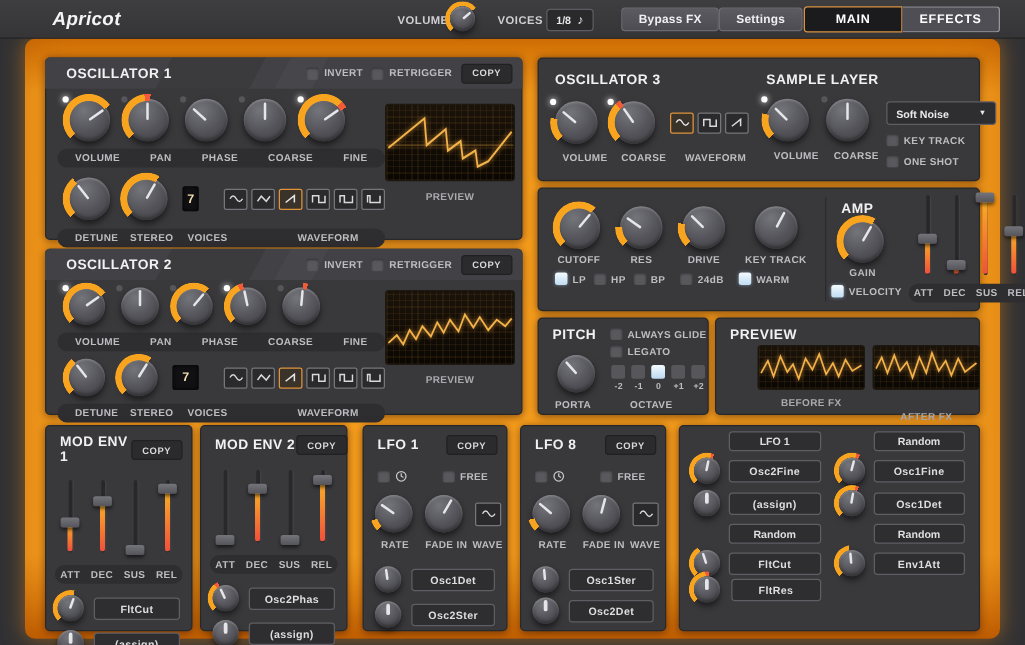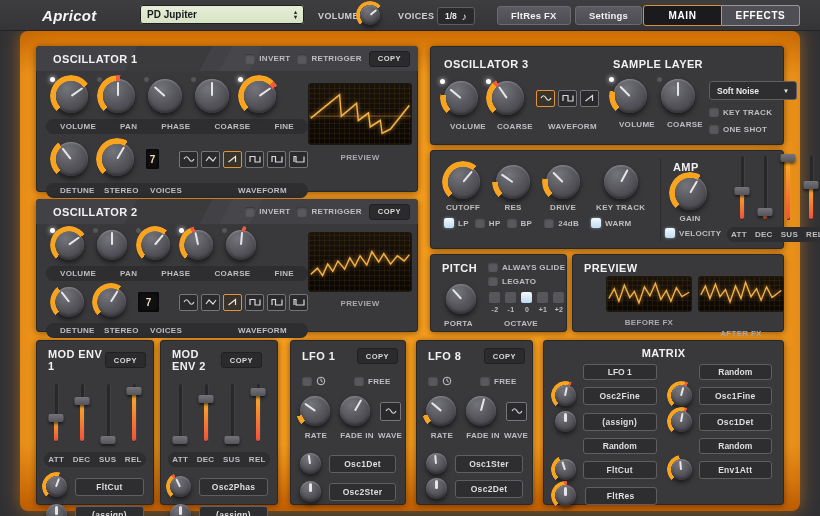--- a/index.html
+++ b/index.html
@@ -70,39 +70,32 @@
   .flex{display:flex;}.col{display:flex;flex-direction:column;}.ac{align-items:center;}.jc{justify-content:center;}
   .divv{width:1px;background:#2b2b2e;align-self:stretch;}
 </style>
 </head>
 <body>
 
 <div class="app">
 
   <div class="topbar">
     <div class="logo">Apricot</div>
-    <div class="preset">
-      <span>PD Jupiter</span>
-      <span class="stepper">
-          <span>▴</span>
-          <span>▾</span>
-        </span>
-    </div>
     <span class="tb-lbl" style="left:318px">VOLUME</span>
     <div class="knob k20" style="position:absolute;left:360px;top:5px;--a:50deg">
         <i class="arc" style="--s1:185deg"></i>
         <i class="ptr"></i>
       </div>
     <span class="tb-lbl" style="left:398px">VOICES</span>
     <div class="vbox">
       <span>1/8</span>
       <span style="font-size:10px">♪</span>
     </div>
     <div class="tbtn" style="left:497px">
-        <span>FltRes FX</span>
+        <span>Bypass FX</span>
       </div>
     <div class="tbtn" style="left:575px">
         <span>Settings</span>
       </div>
     <div class="tabs">
       <div class="tab on">
           <span>MAIN</span>
         </div>
       <div class="tab off">
           <span>EFFECTS</span>
@@ -611,21 +604,21 @@
       <div class="knob k22" style="--a:0deg">
           <i class="ptr"></i>
         </div>
       <div class="tgt" style="flex:1">
           <span>(assign)</span>
         </div>
     </div>
   </div>
 
   <div class="panel" style="left:160px;top:340px;width:118px;height:165px">
-    <div class="flex ac" style="padding:8px 16px 0 12px">
+    <div class="flex ac" style="padding:8px 0 0 12px">
       <span class="ttl">MOD ENV 2</span>
       <div class="copybtn" style="margin-left:auto"><span>COPY</span></div>
     </div>
     <div class="flex jc" style="gap:8px;margin-top:10px">
       <div class="vslider" style="height:62px;--p:93%">
           <i class="sl-track"></i>
           <i class="sl-fill"></i>
           <i class="sl-handle"></i>
         </div>
       <div class="vslider" style="height:62px;--p:28%">
@@ -773,23 +766,20 @@
       <div class="knob k22" style="--a:0deg">
           <i class="ptr"></i>
         </div>
       <div class="tgt" style="flex:1">
           <span>Osc2Det</span>
         </div>
     </div>
   </div>
 
   <div class="panel" style="left:543px;top:340px;width:241px;height:165px">
-    <div class="flex jc" style="padding-top:7px">
-        <span class="ttl">MATRIX</span>
-      </div>
     <div style="display:grid;grid-template-columns:1fr 1fr;column-gap:14px;row-gap:6px;padding:5px 12px 0 12px">
 
       <div>
         <div class="srcbtn" style="margin-left:28px">
             <span>LFO 1</span>
           </div>
         <div class="flex ac" style="gap:7px;margin-top:5px">
           <div class="knob k22" style="--a:12deg">
               <i class="arc" style="--s1:150deg;--s2:160deg"></i>
               <i class="ptr"></i>
@@ -838,21 +828,21 @@
           </div>
         <div class="flex ac" style="gap:7px;margin-top:5px">
           <div class="knob k22" style="--a:-18deg">
               <i class="arc" style="--s1:105deg"></i>
               <i class="ptr"></i>
             </div>
           <div class="tgt" style="flex:1">
               <span>FltCut</span>
             </div>
         </div>
-        <div class="flex ac" style="gap:9px;margin-top:5px">
+        <div class="flex ac" style="gap:9px;">
           <div class="knob k22" style="--a:0deg">
               <i class="arc" style="--s1:130deg;--s2:142deg"></i>
               <i class="ptr"></i>
             </div>
           <div class="tgt" style="flex:1">
               <span>FltRes</span>
             </div>
         </div>
       </div>
 

